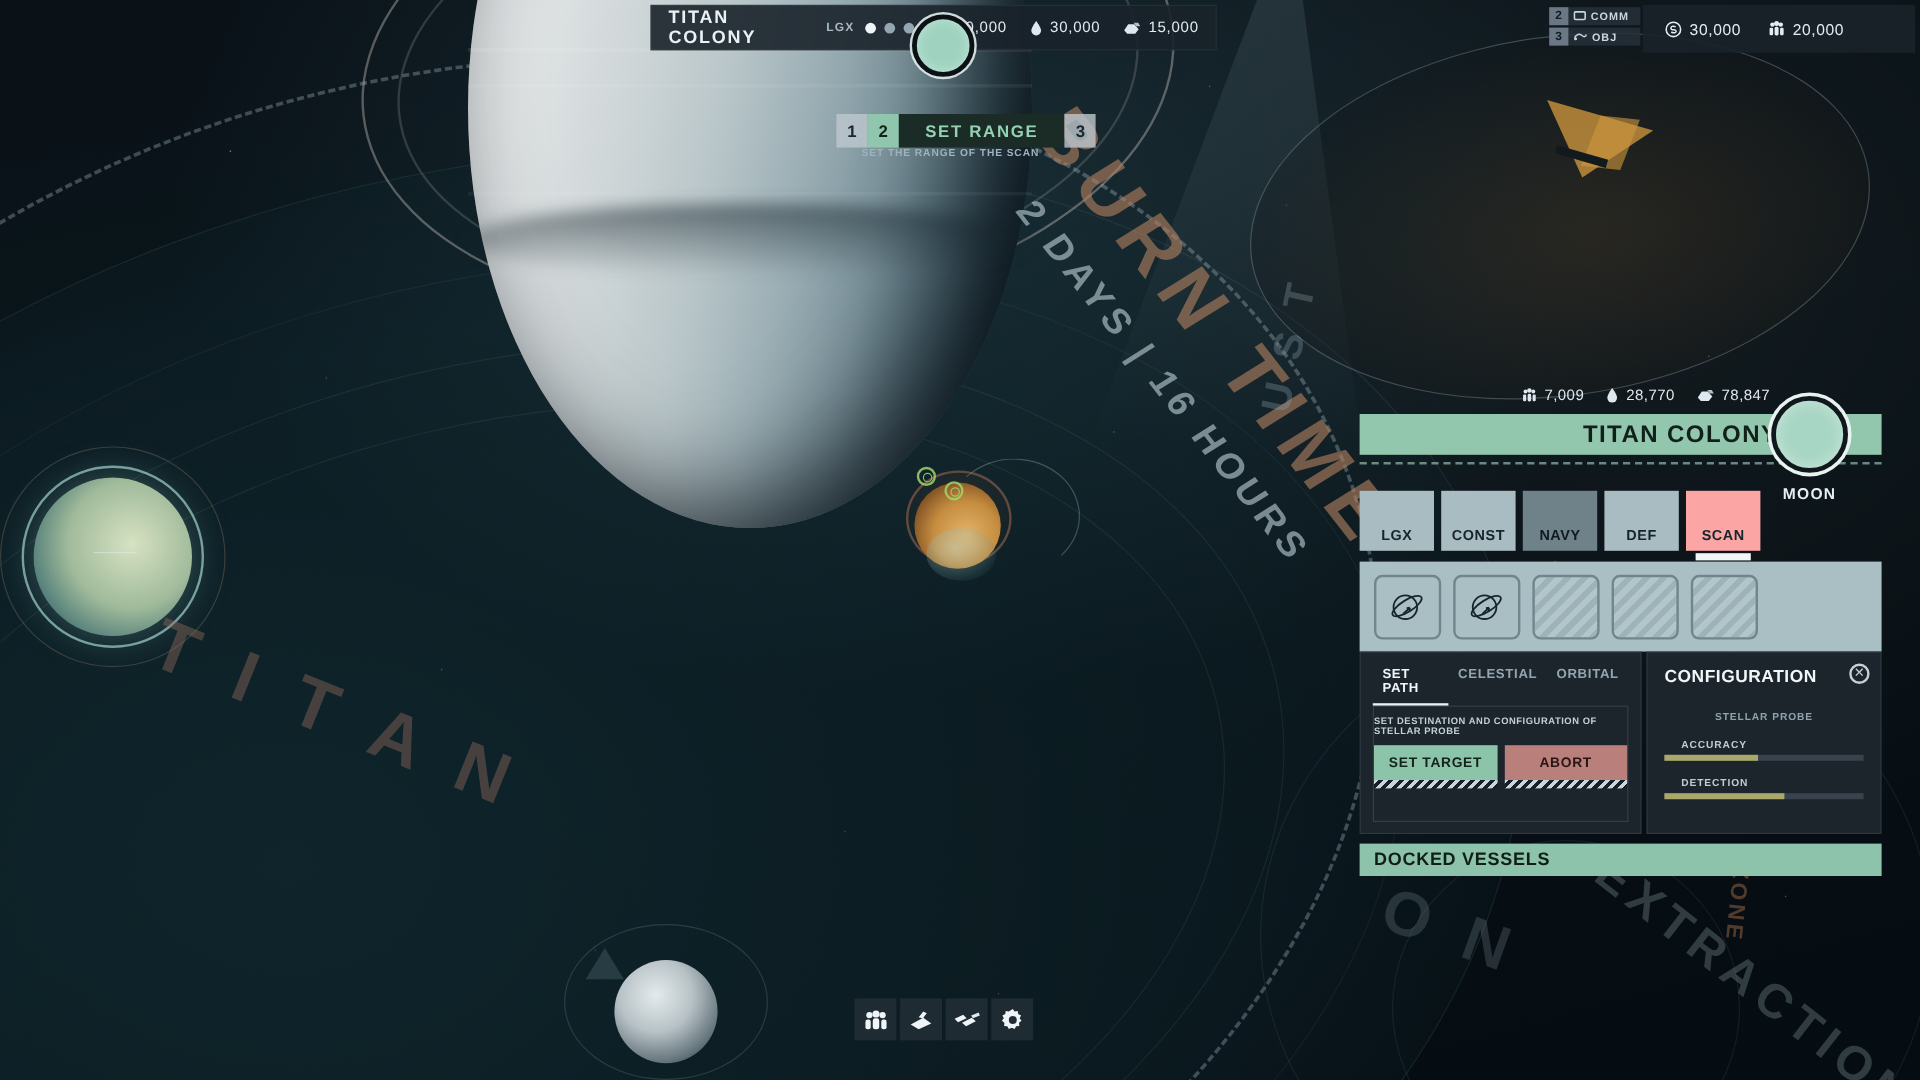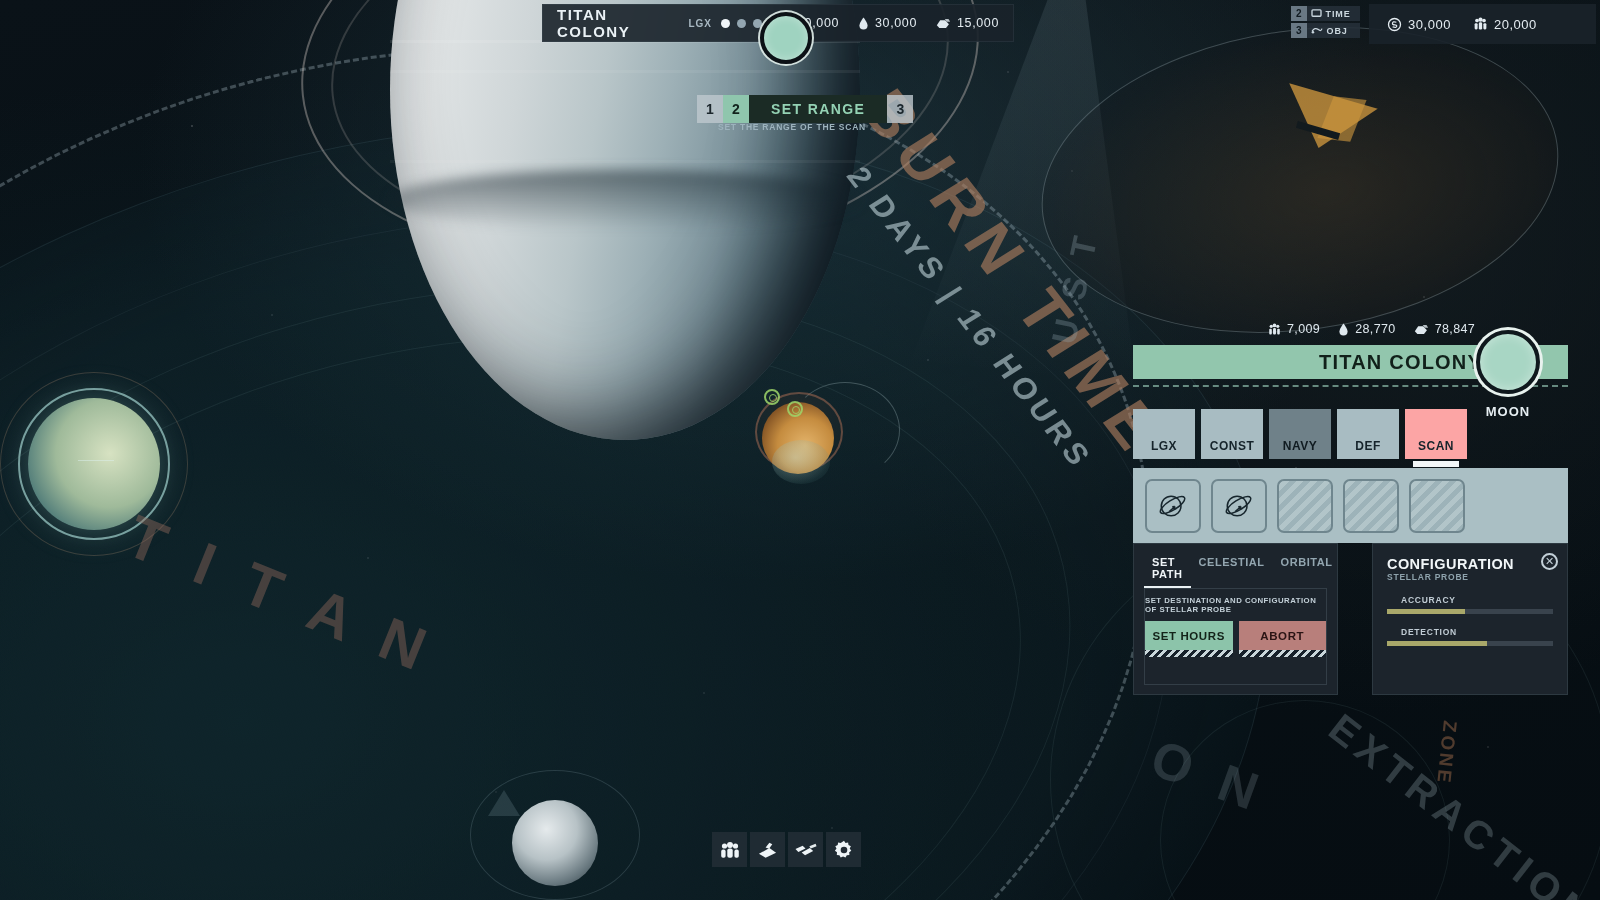--- a/index.html
+++ b/index.html
@@ -479,21 +479,21 @@
     cursor: pointer;
   }
   .slot.empty {
     border-style: solid;
     background: repeating-linear-gradient(-45deg, #9db3b9 0 5px, #b2c5c9 5px 10px);
   }
 
   
   .action-panel {
     position: absolute; left: 1133px; top: 543px;
-    width: 205px; height: 152px;
+    width: 235px; height: 152px;
     background: #1c242c;
     border: 1px solid rgba(110,130,142,.22);
   }
   .act-tabs { display: flex; gap: 0; padding: 8px 10px 0 10px; }
   .act-tab {
     font-size: 11px; font-weight: bold; letter-spacing: .05em;
     color: #93a6b0; padding: 4px 8px 6px 8px; cursor: pointer;
   }
   .act-tab.active {
     color: #f0f5f8;
@@ -524,21 +524,21 @@
 
   
   .config-panel {
     position: absolute; left: 1372px; top: 543px;
     width: 196px; height: 152px;
     background: #1c242c;
     border: 1px solid rgba(110,130,142,.22);
     padding: 12px 14px;
   }
   .config-title { font-size: 14.5px; font-weight: bold; letter-spacing: .03em; color: #f1f6f8; }
-  .config-sub { font-size: 8.5px; font-weight: bold; letter-spacing: .09em; color: #8fa3ad; margin-top: 0; }
+  .config-sub { font-size: 8.5px; font-weight: bold; letter-spacing: .09em; color: #8fa3ad; margin-top: 20px; text-align: center; }
   .cfg-row { margin-top: 13px; }
   .cfg-label { font-size: 8.5px; font-weight: bold; letter-spacing: .09em; color: #c0ccd4; margin-left: 14px; }
   .cfg-track {
     margin-top: 4px; height: 5px; width: 100%;
     background: #39434d;
   }
   .cfg-fill { height: 100%; background: #a9a86a; }
   .cfg-close {
     position: absolute; right: 9px; top: 9px;
     width: 17px; height: 17px; border-radius: 50%;
@@ -679,21 +679,21 @@
   <div class="wiz-sub">SET THE RANGE OF THE SCAN</div>
 
   <div class="tr-badges">
     <div class="tr-badge">
       <span class="num">2</span>
       <span class="ico">
         <svg width="11" height="9" viewBox="0 0 12 10" fill="none" stroke="#c9d6de" stroke-width="1.5">
             <rect x="1" y="1" width="10" height="7" rx="1"></rect>
           </svg>
       </span>
-      <span class="txt">TIME</span>
+      <span class="txt">COMM</span>
     </div>
     <div class="tr-badge">
       <span class="num">3</span>
       <span class="ico">
         <svg width="12" height="9" viewBox="0 0 13 10" fill="none" stroke="#c9d6de" stroke-width="1.4">
             <path d="M1 6 Q4 1 8 4 Q11 6.5 12 3"></path>
             <circle cx="2" cy="7" r="1.4" fill="#c9d6de" stroke="none"></circle>
           </svg>
       </span>
       <span class="txt">OBJ</span>
@@ -796,21 +796,21 @@
 
   <div class="action-panel">
     <div class="act-tabs">
       <div class="act-tab active">SET PATH</div>
       <div class="act-tab">CELESTIAL</div>
       <div class="act-tab">ORBITAL</div>
     </div>
     <div class="act-box"></div>
     <div class="act-desc">SET DESTINATION AND CONFIGURATION OF STELLAR PROBE</div>
     <div class="act-btns">
-      <div class="act-btn go">SET HOURS</div>
+      <div class="act-btn go">SET TARGET</div>
       <div class="act-btn stop">ABORT</div>
     </div>
   </div>
 
   <div class="config-panel">
     <div class="cfg-close">✕</div>
     <div class="config-title">CONFIGURATION</div>
     <div class="config-sub">STELLAR PROBE</div>
     <div class="cfg-row">
       <div class="cfg-label">ACCURACY</div>
@@ -819,20 +819,21 @@
       </div>
     </div>
     <div class="cfg-row">
       <div class="cfg-label">DETECTION</div>
       <div class="cfg-track">
         <div class="cfg-fill" id="fill-detection" style="width: 60%;"></div>
       </div>
     </div>
   </div>
 
+  <div class="docked-bar">DOCKED VESSELS</div>
 
   <div class="bottom-bar">
     <div class="bb-btn">
       <span>
         <svg width="20" height="18" viewBox="0 0 20 18" fill="#eef4f7">
             <circle cx="4.5" cy="5" r="2.6"></circle>
             <circle cx="15.5" cy="5" r="2.6"></circle>
             <circle cx="10" cy="4" r="3"></circle>
             <rect x="1.2" y="8.6" width="4.4" height="8.2" rx="1.8"></rect>
             <rect x="14.4" y="8.6" width="4.4" height="8.2" rx="1.8"></rect>

